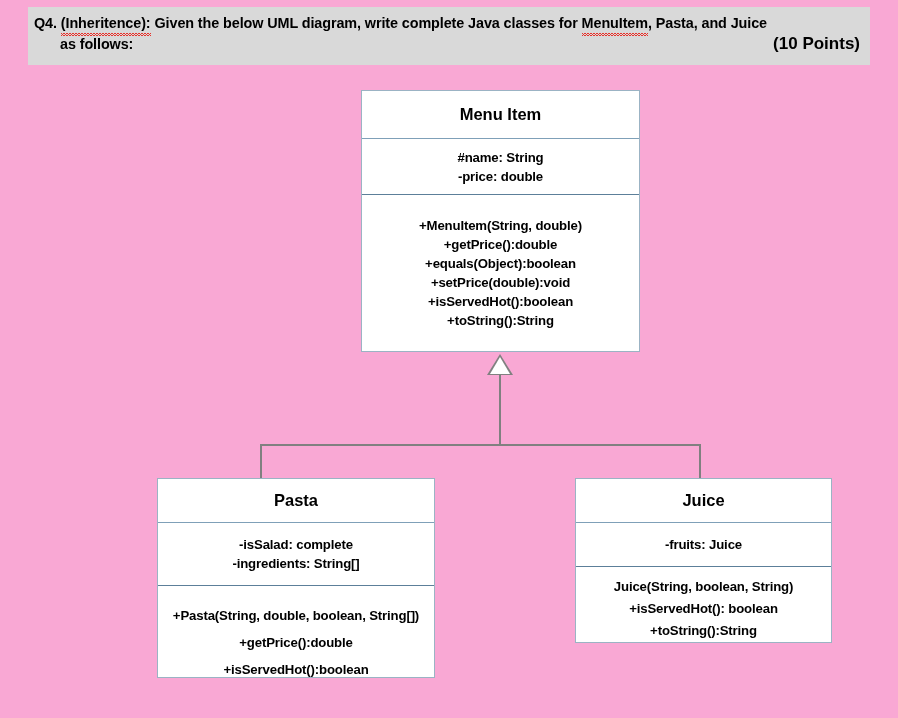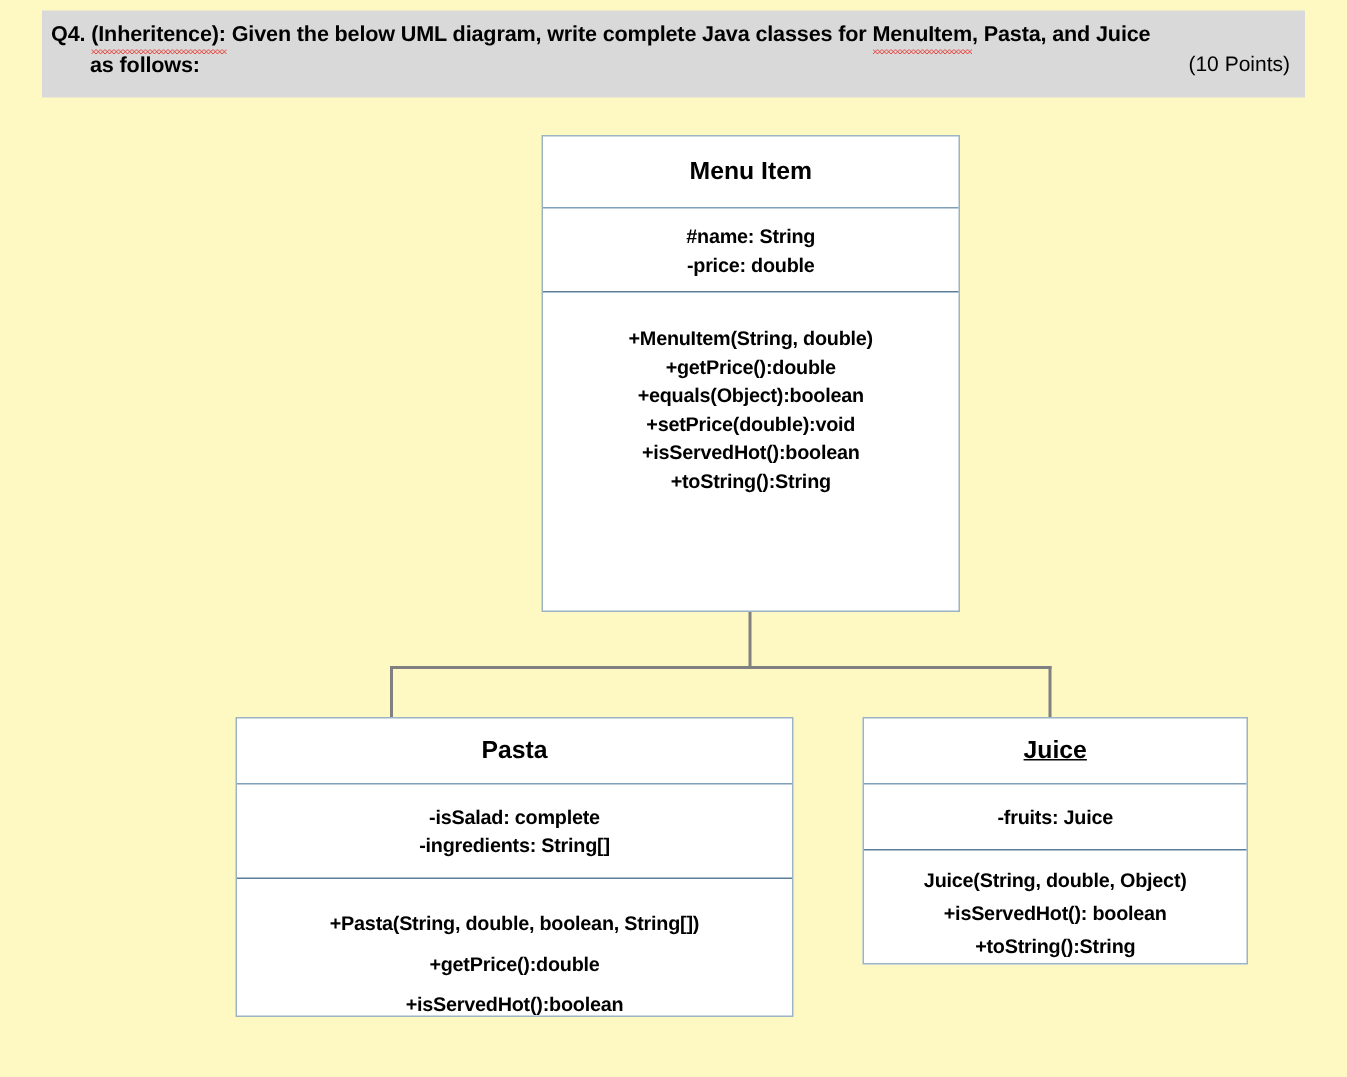--- a/index.html
+++ b/index.html
@@ -10,21 +10,21 @@
   }
   body {
     font-family: "Liberation Sans", sans-serif;
     color: #000000;
   }
   #page {
     position: relative;
     width: 898px;
     height: 718px;
     overflow: hidden;
-    background: #fef9c3;
+    background: #f9a8d4;
   }
 
   
   #question-banner {
     position: absolute;
     left: 28px;
     top: 7px;
     width: 842px;
     height: 58px;
     background: #d9d9d9;
@@ -56,22 +56,22 @@
     background-image:
       linear-gradient(45deg, transparent 42%, #e8312a 42%, #e8312a 58%, transparent 58%),
       linear-gradient(-45deg, transparent 42%, #e8312a 42%, #e8312a 58%, transparent 58%);
     background-size: 3px 3px;
     background-repeat: repeat-x;
   }
   .points {
     position: absolute;
     right: 10px;
     top: 27px;
-    font-size: 14px;
-    font-weight: normal;
+    font-size: 17px;
+    font-weight: bold;
   }
 
   
   .uml-class {
     position: absolute;
     background: #ffffff;
     border: 1.5px solid #9bb3c4;
     box-sizing: border-box;
     z-index: 3;
   }
@@ -167,60 +167,60 @@
 
   <div class="conn conn-v" style="left:260px; top:444px; height:35px;"></div>
 
   <div class="conn conn-v" style="left:699px; top:444px; height:35px;"></div>
 
   <div id="gen-triangle" style="left:500px; top:354px;">
     <div class="tri-outer"></div>
     <div class="tri-inner"></div>
   </div>
 
-  <div class="uml-class" style="left:361px; top:90px; width:279px; height:318px;">
+  <div class="uml-class" style="left:361px; top:90px; width:279px; height:262px;">
     <div class="uml-name" style="height:47px;">
       <span>Menu Item</span>
     </div>
     <div class="uml-compartment attrs" style="height:56px;">
       <div class="uml-line">#name: String</div>
       <div class="uml-line">-price: double</div>
     </div>
     <div class="uml-compartment ops" style="height:156px;">
       <div class="uml-line">+MenuItem(String, double)</div>
       <div class="uml-line">+getPrice():double</div>
       <div class="uml-line">+equals(Object):boolean</div>
       <div class="uml-line">+setPrice(double):void</div>
       <div class="uml-line">+isServedHot():boolean</div>
       <div class="uml-line">+toString():String</div>
     </div>
   </div>
 
-  <div class="uml-class" style="left:157px; top:478px; width:372px; height:200px;">
+  <div class="uml-class" style="left:157px; top:478px; width:278px; height:200px;">
     <div class="uml-name" style="height:43px;">
       <span>Pasta</span>
     </div>
     <div class="uml-compartment attrs" style="height:63px;">
       <div class="uml-line">-isSalad: complete</div>
       <div class="uml-line">-ingredients: String[]</div>
     </div>
     <div class="uml-compartment ops" style="height:94px; justify-content:flex-start; padding-top:16px;">
       <div class="uml-line" style="line-height:27px;">+Pasta(String, double, boolean, String[])</div>
       <div class="uml-line" style="line-height:27px;">+getPrice():double</div>
       <div class="uml-line" style="line-height:27px;">+isServedHot():boolean</div>
     </div>
   </div>
 
   <div class="uml-class" style="left:575px; top:478px; width:257px; height:165px;">
-    <div class="uml-name" style="height:43px;text-decoration:underline;">
+    <div class="uml-name" style="height:43px;">
       <span>Juice</span>
     </div>
     <div class="uml-compartment attrs" style="height:44px;">
       <div class="uml-line">-fruits: Juice</div>
     </div>
     <div class="uml-compartment ops" style="height:78px; justify-content:flex-start; padding-top:9px;">
-      <div class="uml-line" style="line-height:22px;">Juice(String, double, Object)</div>
+      <div class="uml-line" style="line-height:22px;">Juice(String, boolean, String)</div>
       <div class="uml-line" style="line-height:22px;">+isServedHot(): boolean</div>
       <div class="uml-line" style="line-height:22px;">+toString():String</div>
     </div>
   </div>
 
 </div>
 
 </body></html>

